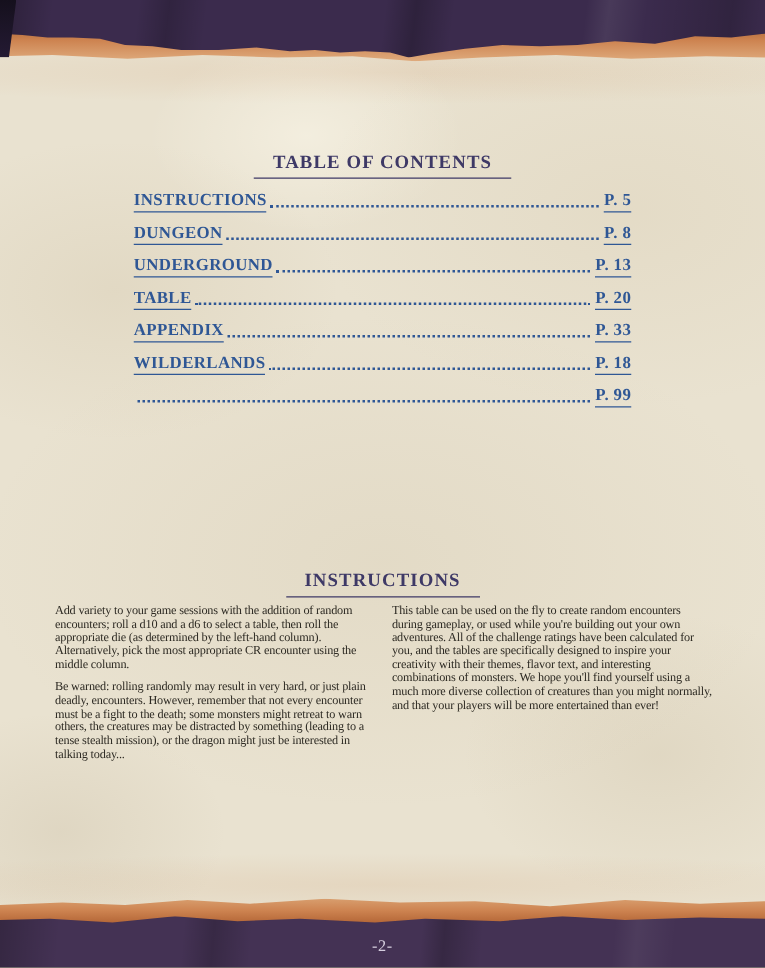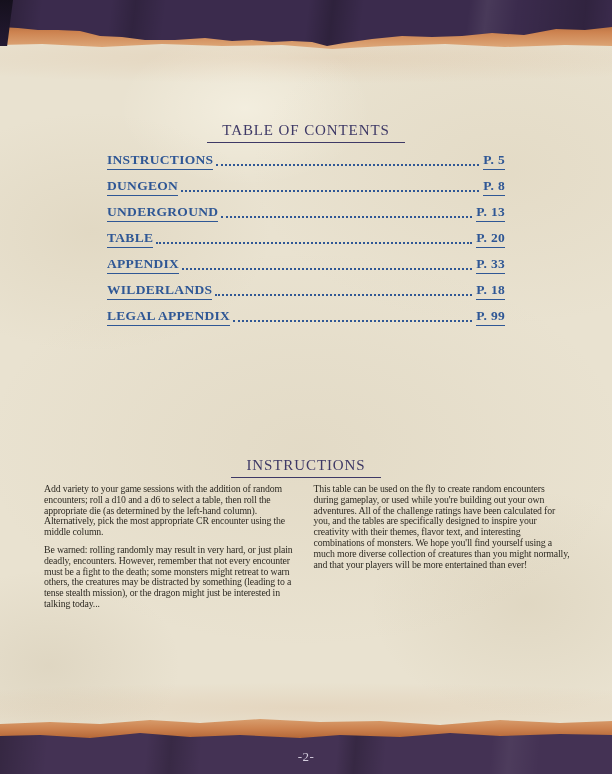--- a/index.html
+++ b/index.html
@@ -51,21 +51,21 @@
     background-image:linear-gradient(95deg, rgba(0,0,0,0.22) 0%, transparent 8%, transparent 24%, rgba(0,0,0,0.18) 28%, transparent 33%, transparent 55%, rgba(0,0,0,0.2) 58%, transparent 63%, transparent 80%, rgba(255,255,255,0.05) 83%, transparent 88%);
     clip-path:polygon(0px 8px,40px 7px,90px 10px,140px 5px,190px 9px,240px 7px,300px 10px,340px 7px,400px 9px,450px 5px,500px 8px,560px 6px,612px 7px,612px 46px,0px 46px);
     filter:drop-shadow(0 -3px 3px rgba(40,20,8,0.5));
   }
   
   .title-wrap{position:absolute;width:100%;text-align:center;}
   .toc-title-wrap{top:121px;}
   .instr-title-wrap{top:456px;}
   .section-title{
     display:inline-block;
-    font-size:15px;font-weight:normal;
+    font-size:15px;font-weight:bold;
     letter-spacing:0.9px;
     color:var(--heading-indigo,#3e3966);
     border-bottom:1.5px solid var(--heading-indigo,#3e3966);
     padding:0 15px 3px 15px;
   }
   
   .toc-list{position:absolute;top:144px;left:107px;width:398px;}
   .toc-row{
     height:26px;display:flex;align-items:flex-end;
     color:var(--accent-blue,#2f5795);
@@ -141,21 +141,20 @@
         <span class="toc-label">APPENDIX</span>
         <span class="toc-leader"></span>
         <span class="toc-page">P. 33</span>
       </div>
       <div class="toc-row">
         <span class="toc-label">WILDERLANDS</span>
         <span class="toc-leader"></span>
         <span class="toc-page">P. 18</span>
       </div>
       <div class="toc-row">
-        <span class="toc-label">LEGAL APPENDIX</span>
         <span class="toc-leader"></span>
         <span class="toc-page">P. 99</span>
       </div>
     </div>
 
   <div class="title-wrap instr-title-wrap">
     <span class="section-title">INSTRUCTIONS</span>
   </div>
   <div class="columns">
     <div class="col">

